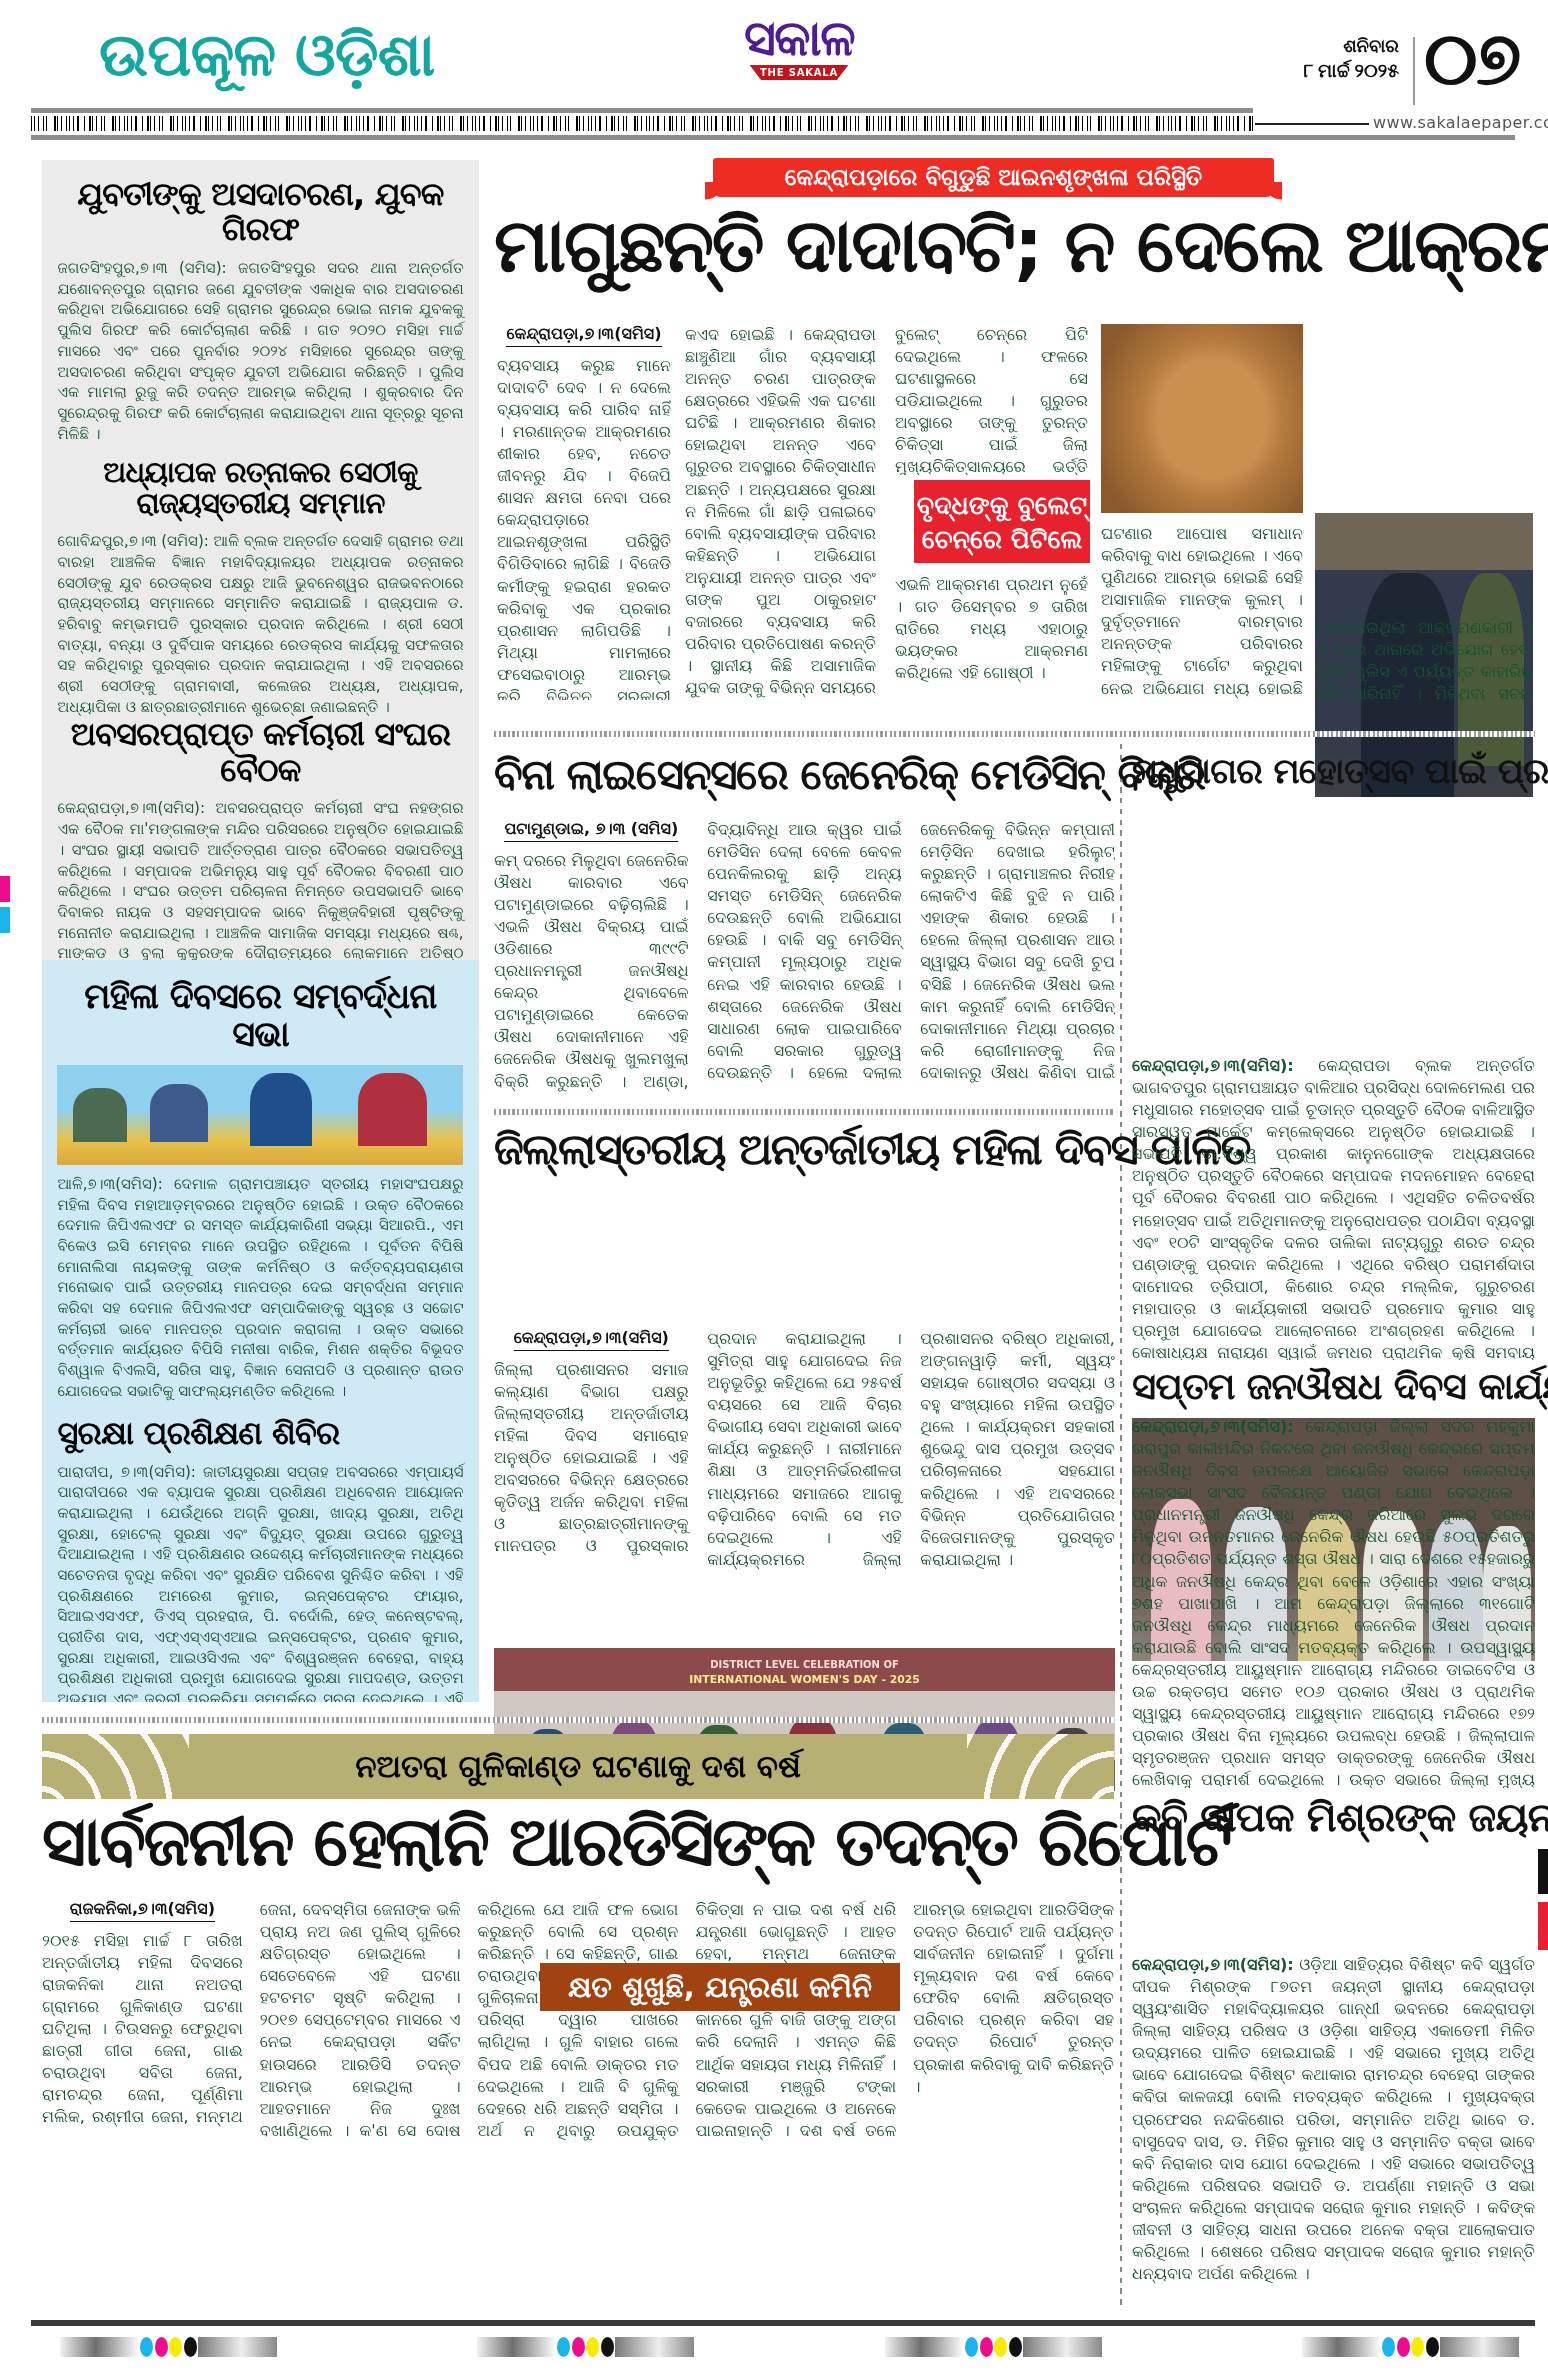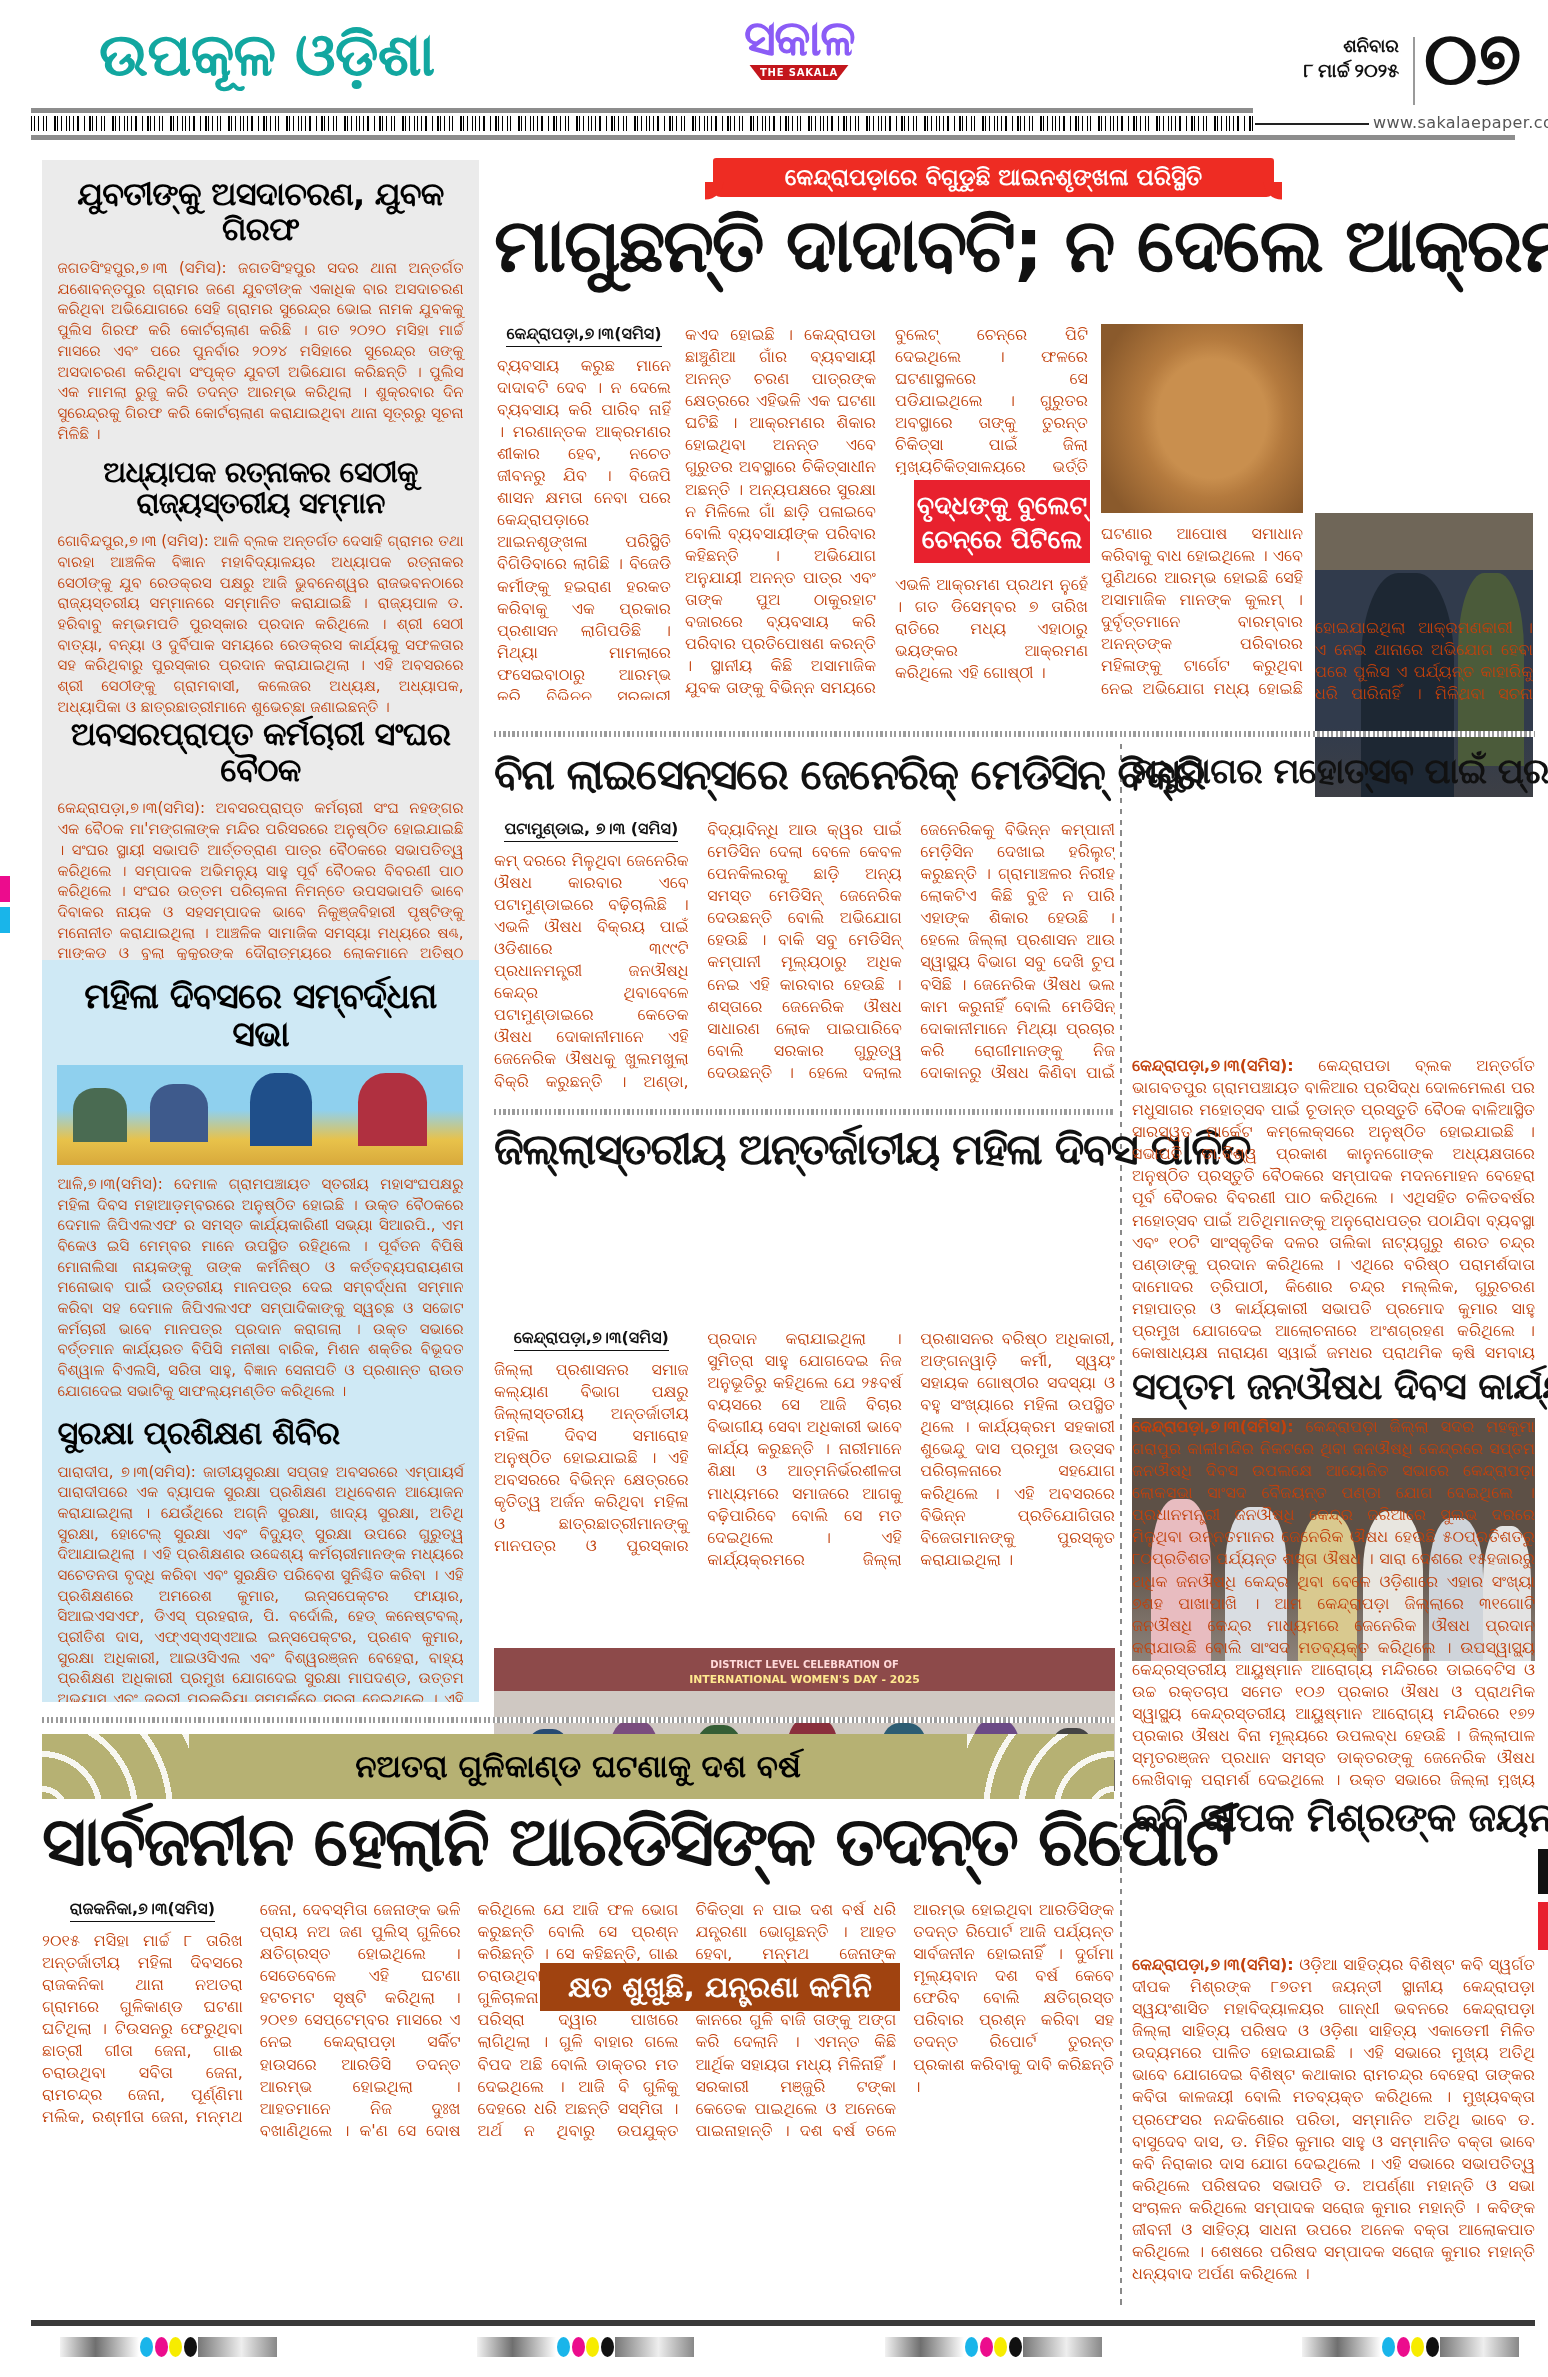--- a/index.html
+++ b/index.html
@@ -7,37 +7,37 @@
   body {
     width: 1548px; height: 2377px; position: relative;
     font-family: "DejaVu Sans", "Liberation Sans", sans-serif;
     color: #111; overflow: hidden;
   }
   .abs { position: absolute; }
 
   
   .section-title { left:99px; top:20px; font-size:59px; font-weight:800; color:#12a7a0; letter-spacing:-0.8px; }
   .logo-wrap { left:716px; top:14px; width:166px; text-align:center; }
-  .logo-main { font-size:49px; font-weight:900; color:#8b5cf6; letter-spacing:-1.5px; line-height:1.0; }
+  .logo-main { font-size:49px; font-weight:900; color:#4c1d95; letter-spacing:-1.5px; line-height:1.0; }
   .logo-sub  { display:inline-block; margin-top:1.5px; background:#c3161c; color:#fff; font-size:10px; font-weight:700;
                padding:2.3px 10.8px; clip-path: polygon(0 0,100% 0,88% 100%,12% 100%); letter-spacing:0.8px;}
   .date-block { left:1274px; top:34px; width:125px; text-align:right; font-weight:700; line-height:1.35; }
   .date-day { font-size:18px; } .date-date { font-size:19px;font-family:Liberation Serif, serif; }
   .vert-div { left:1413px; top:37px; width:1.5px; height:68px; background:#9a9a9a; }
   .page-num { left:1424px; top:15.4px; font-size:74px; font-weight:800; letter-spacing:-1.5px; }
   .bar1 { left:31px; top:108px; width:1222px; height:5.4px; background:#8d8d8d; }
   .barcode { left:31px; top:116px; width:1222px; height:15.4px;
     background: repeating-linear-gradient(90deg,#000 0 1.5px,#fff 1.5px 3.1px,#000 3.1px 3.9px,#fff 3.9px 7px,#000 7px 7.7px,#fff 7.7px 11.6px); }
   .site-line { left:1255px; top:123px; width:114px; height:1.5px; background:#222; }
   .website { left:1373px; top:113px; font-size:16px; color:#555; letter-spacing:0.4px; }
   .bar2 { left:31px; top:135px; width:1484px; height:5.4px; background:#8d8d8d; }
 
   
   .h-art { font-weight:800; color:#000; line-height:1.1; letter-spacing:-0.8px; }
-  .bodytext { font-size:15.4px; line-height:1.38; text-align:justify; color:#c2410c; }
+  .bodytext { font-size:15.4px; line-height:1.38; text-align:justify; color:#14532d; }
   .byline { font-weight:700; font-size:16px; text-align:center; margin-bottom:7.7px; }
   .byline span { display:inline-block; border-bottom:1.5px solid #111; padding-bottom:3.1px; }
   .inline-byline { font-weight:700; }
 
   
   .gray-box { left:42px; top:160px; width:437px; height:800px; background:#ebebeb; padding:12.3px 15.4px; overflow:hidden; }
   .blue-box { left:42px; top:960px; width:437px; height:742px; background:#cfe9f5; padding:12.3px 15.4px; overflow:hidden; }
   .gray-box .h-art, .blue-box .h-art { font-size:32px; text-align:center; margin:4.6px 0 10.8px; }
   .gray-box .bodytext, .blue-box .bodytext { font-size:15px; }
   .photo { background:#b9a894; position:relative; overflow:hidden; }

